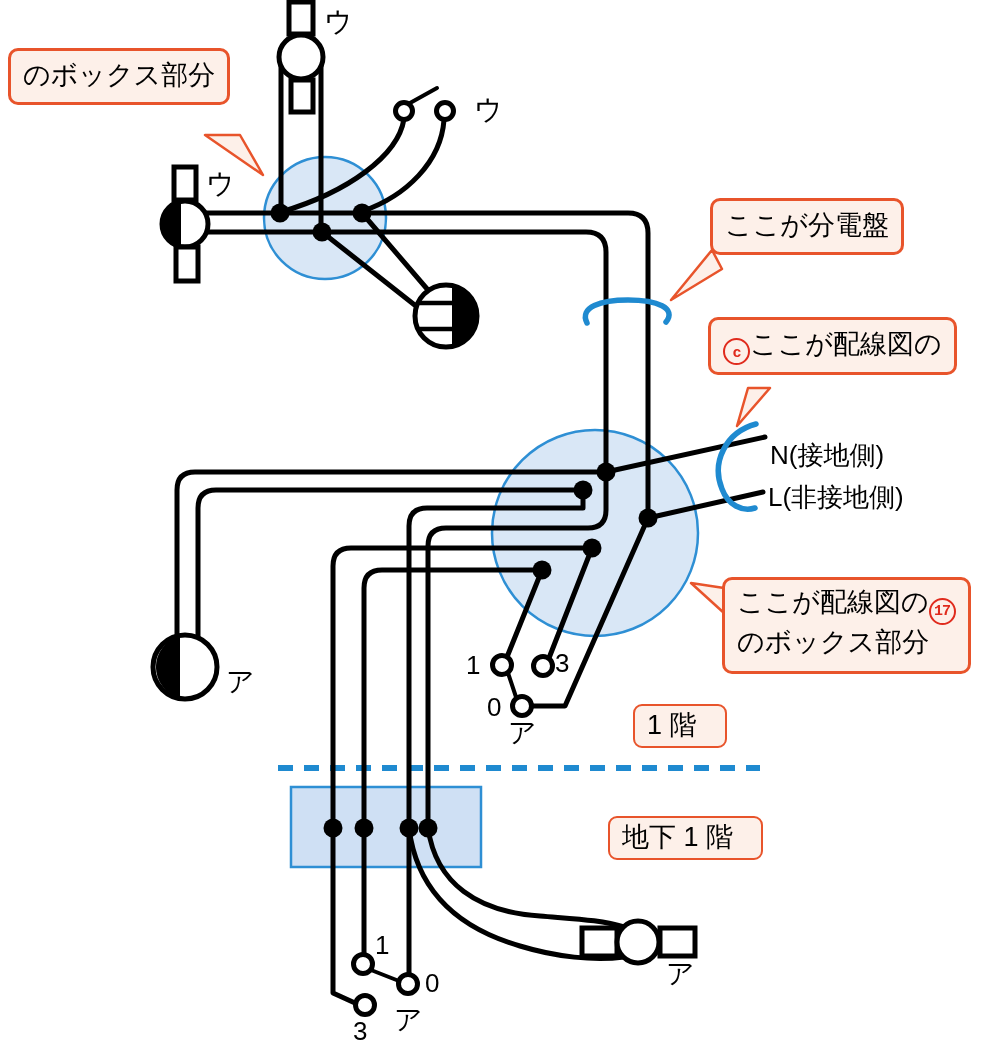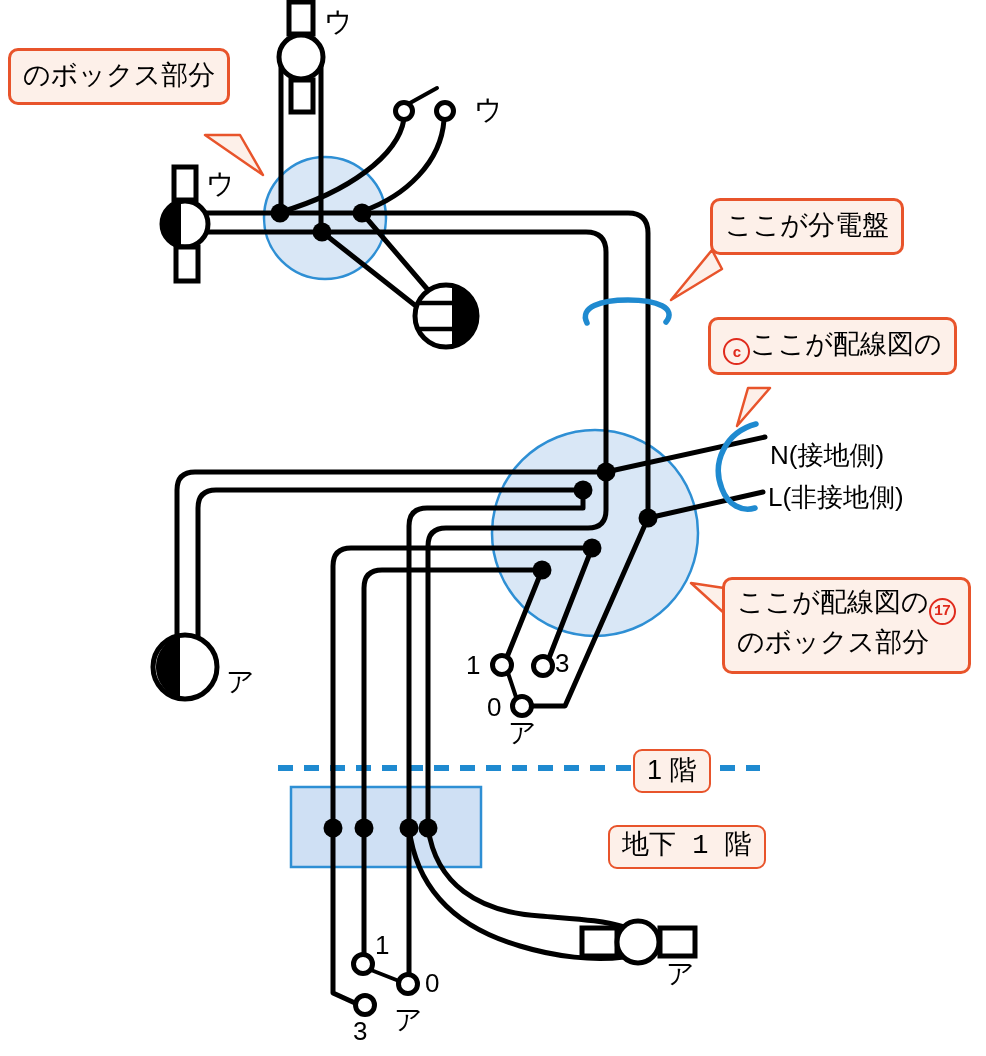--- a/index.html
+++ b/index.html
@@ -24,24 +24,23 @@
     border-radius:10px;
     padding:5px 12px 7px 12px;
     font-size:27px;line-height:39px;color:#000;
     white-space:nowrap;
   }
   .badge{
     position:absolute;
     background:#fdf0e9;
     border:2.5px solid #e8542b;
     border-radius:9px;
-    padding:3px 12px 5px 12px;
+    padding:3px 28px 5px 12px;
     font-size:27px;line-height:32px;color:#000;
     white-space:nowrap;
-    margin-top:45px;
   }
   .circ{
     display:inline-flex;align-items:center;justify-content:center;
     width:27px;height:27px;
     border:2.5px solid #e02b1d;border-radius:50%;
     color:#e02b1d;font-size:15px;font-weight:bold;
     vertical-align:-4px;letter-spacing:-1px;
     box-sizing:border-box;
   }
 </style>
@@ -177,21 +176,21 @@
   <div class="callout" style="left:708px;top:317px;">
     <div><span class="circ">c</span><span>ここが配線図の</span></div>
   </div>
 
   <div class="callout" style="left:722px;top:577px;font-family:Liberation Mono, monospace;">
     <div><span>ここが配線図の</span><span class="circ">17</span></div>
     <div>のボックス部分</div>
   </div>
 
   <div class="badge" style="left:633px;top:704px;">1 階</div>
-  <div class="badge" style="left:608px;top:780px;font-family:Liberation Mono, monospace;">地下 1 階</div>
+  <div class="badge" style="left:608px;top:816px;">地下 1 階</div>
 
   <div class="lbl small" style="left:770px;top:442px;">N(接地側)</div>
   <div class="lbl small" style="left:768px;top:484px;">L(非接地側)</div>
 
   <div class="lbl" style="left:324px;top:8px;">ウ</div>
   <div class="lbl" style="left:474px;top:96px;">ウ</div>
   <div class="lbl" style="left:206px;top:170px;">ウ</div>
   <div class="lbl" style="left:226px;top:668px;">ア</div>
   <div class="lbl" style="left:508px;top:719px;">ア</div>
   <div class="lbl" style="left:394px;top:1006px;">ア</div>

